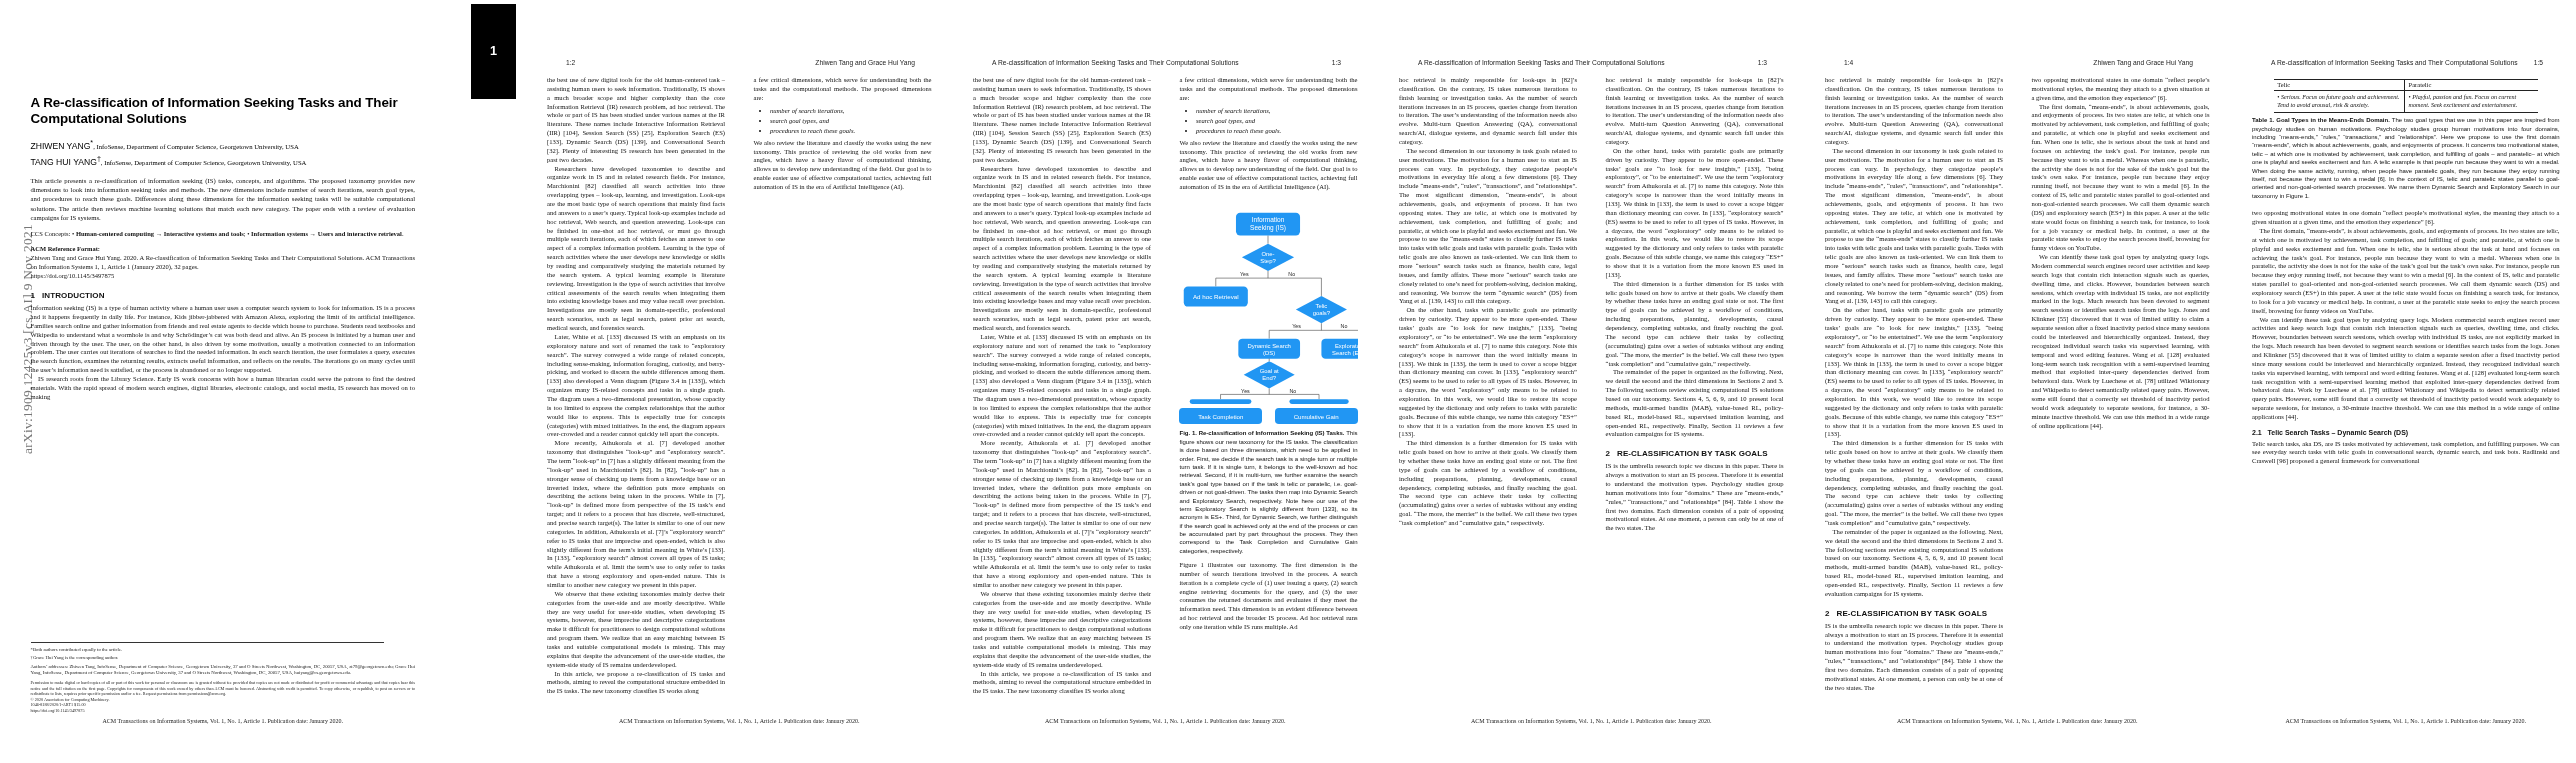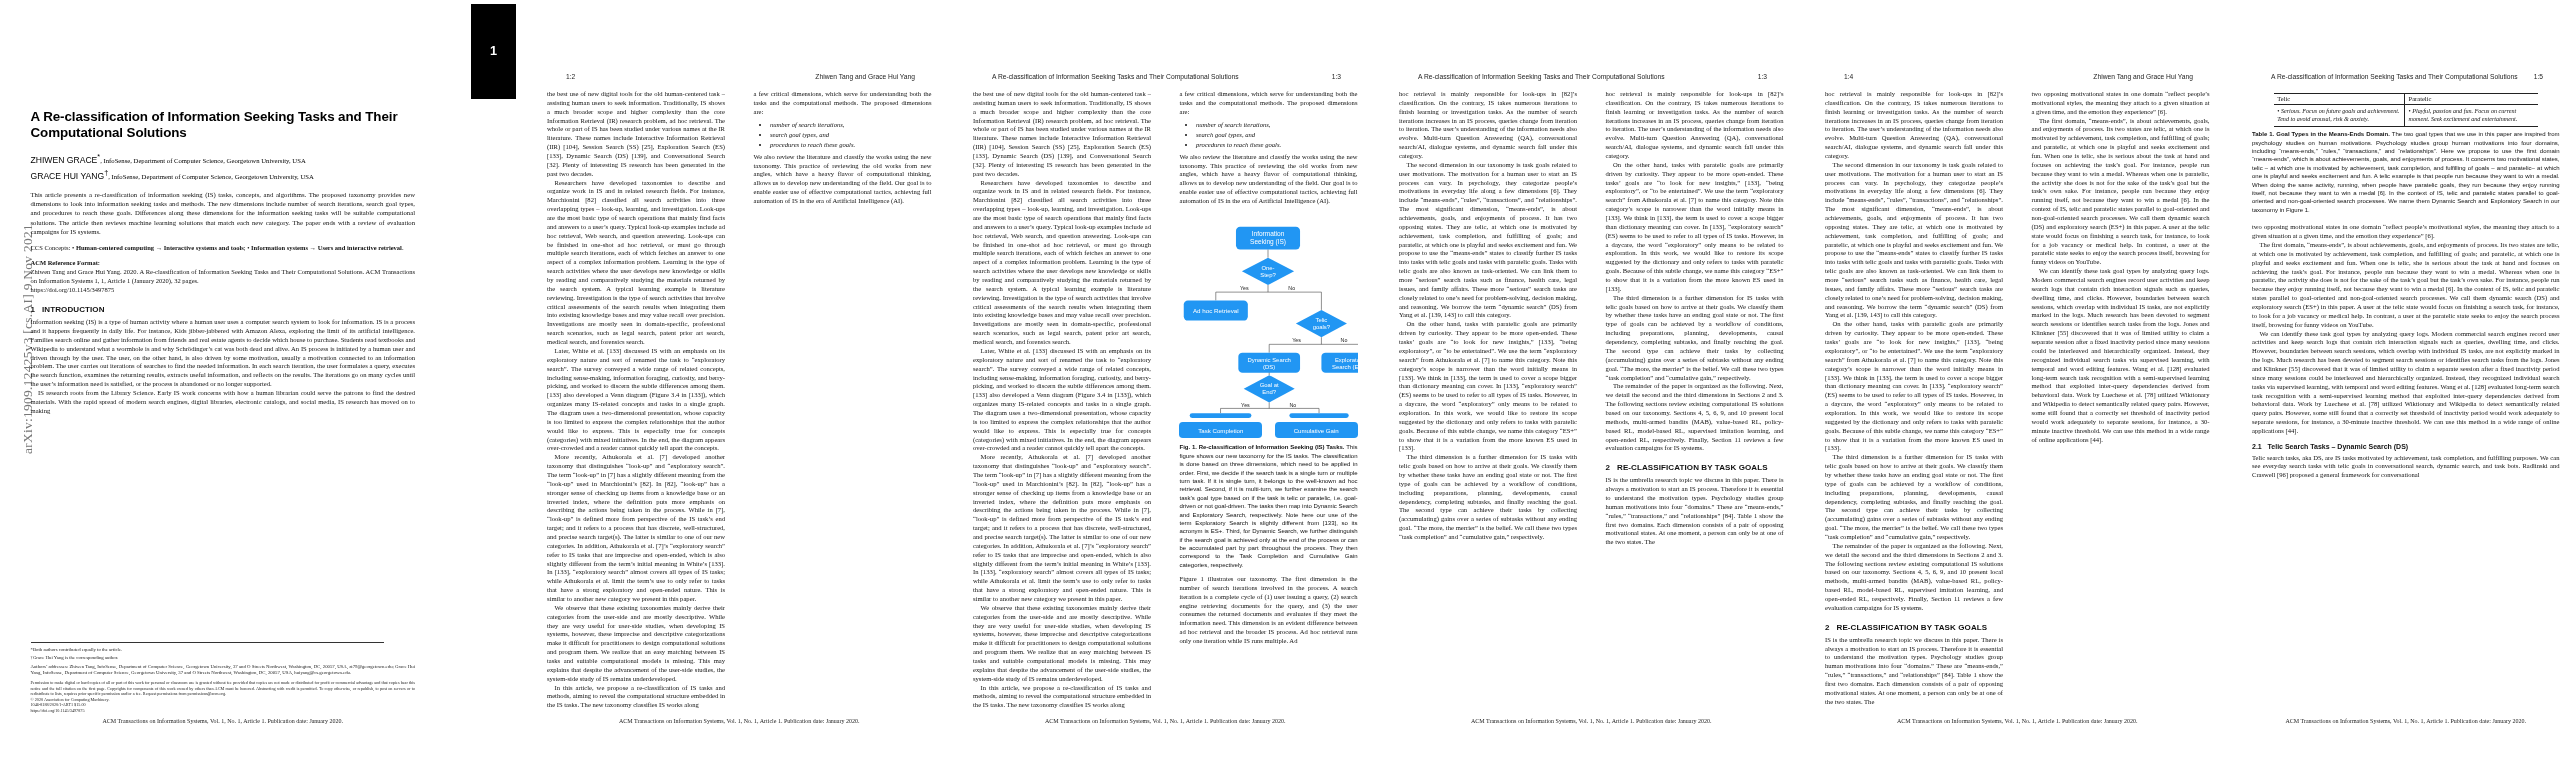--- a/index.html
+++ b/index.html
@@ -10,21 +10,21 @@
   .page-tab{position:absolute;left:471px;top:3.8px;width:45px;height:95px;background:#000;color:#fff;
             display:flex;align-items:center;justify-content:center;font-family:"Liberation Sans",sans-serif;
             font-size:12.7px;font-weight:600;}
 
   
   .arxiv-stamp{position:absolute;left:-150px;top:331px;width:356px;transform:rotate(-90deg);
      transform-origin:center center;font-family:"Liberation Serif",serif;font-size:13.4px;color:#777;
      letter-spacing:0.3px;white-space:nowrap;text-align:center;}
 
   .page{position:absolute;top:0;height:763px;background:#fff;}
-  .page-inner{position:absolute;left:0;top:0;right:0;bottom:0;margin-top:14px;}
+  .page-inner{position:absolute;left:0;top:0;right:0;bottom:0;}
 
   .runhead{position:absolute;top:59px;height:10.2px;font-family:"Liberation Sans",sans-serif;
            font-size:6.7px;color:#222;}
   .runhead .rh-l{position:absolute;left:0;}
   .runhead .rh-r{position:absolute;right:0;}
   .runfoot{position:absolute;bottom:39px;width:100%;text-align:center;font-size:6px;color:#222;}
 
   h1.title{font-family:"Liberation Sans",sans-serif;font-size:13.4px;font-weight:bold;line-height:1.22;
            margin:0 0 10.2px 0;color:#000;letter-spacing:-0.1px;}
   .authors{font-family:"Liberation Sans",sans-serif;font-size:8.6px;line-height:1.45;margin-bottom:1.9px;color:#000;}
@@ -73,24 +73,24 @@
 
 <div class="viewer">
 
   <div class="page" style="left:0px;width:433px;">
     <div class="arxiv-stamp">arXiv:1909.12425v3  [cs.AI]  9 Nov 2021</div>
     <div class="page-inner" style="left:30.5px;right:18px;">
       <div style="position:absolute;top:95px;left:0;right:0;">
         <h1 class="title">A Re-classification of Information Seeking Tasks and Their Computational Solutions</h1>
 
         <div class="authors">
-          <span>ZHIWEN GRACE</span><sup>*</sup><span class="aff">, InfoSense, Department of Computer Science, Georgetown University, USA</span>
+          <span>ZHIWEN YANG</span><sup>*</sup><span class="aff">, InfoSense, Department of Computer Science, Georgetown University, USA</span>
         </div>
         <div class="authors">
-          <span>GRACE HUI YANG</span><sup>†</sup><span class="aff">, InfoSense, Department of Computer Science, Georgetown University, USA</span>
+          <span>TANG HUI YANG</span><sup>†</sup><span class="aff">, InfoSense, Department of Computer Science, Georgetown University, USA</span>
         </div>
 
         <div class="abstract">This article presents a re-classification of information seeking (IS) tasks, concepts, and algorithms. The proposed taxonomy provides new dimensions to look into information seeking tasks and methods. The new dimensions include number of search iterations, search goal types, and procedures to reach these goals. Differences along these dimensions for the information seeking tasks will be suitable computational solutions. The article then reviews machine learning solutions that match each new category. The paper ends with a review of evaluation campaigns for IS systems.</div>
 
         <div class="ccs">
           <span>CCS Concepts: •</span>
           <b>Human-centered computing</b><span> → </span><b>Interactive systems and tools</b><span>; • </span><b>Information systems</b><span> → </span><b>Users and interactive retrieval</b><span>.</span>
         </div>
 
         <div class="refblk">

